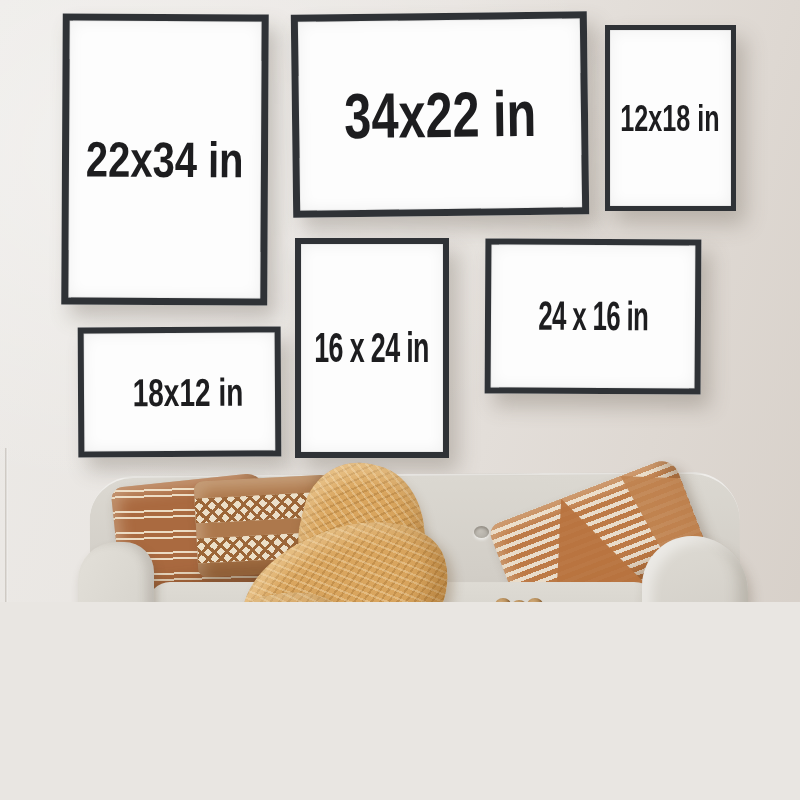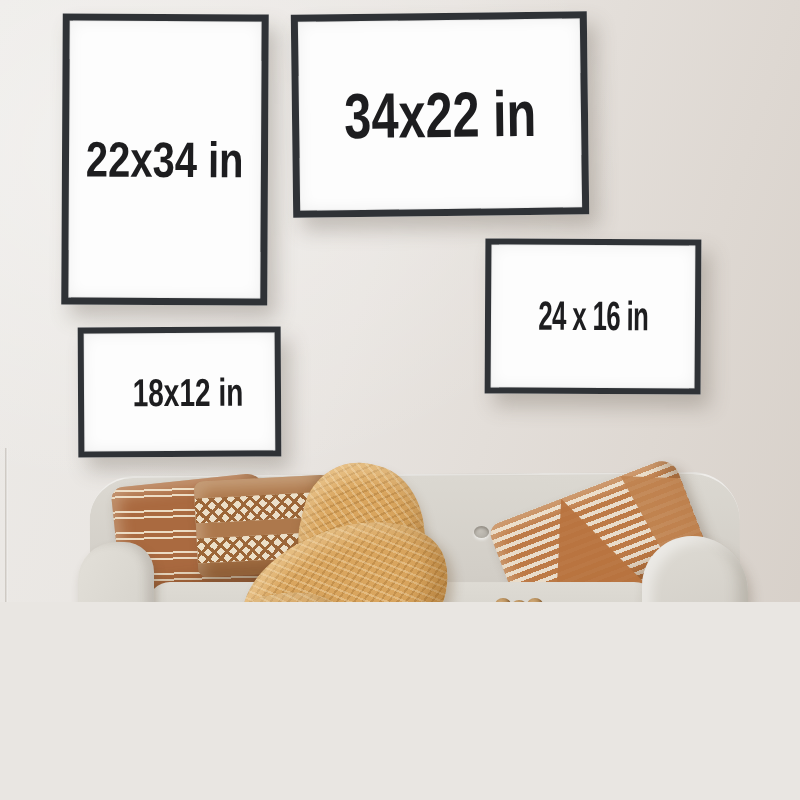--- a/index.html
+++ b/index.html
@@ -182,22 +182,28 @@
   <div class="abs baseboard"></div>
   <div class="abs floor"></div>
   <div class="abs floor-darken"></div>
 
   <div class="abs frame f1">
     <span class="label">22x34 in</span>
   </div>
   <div class="abs frame f2">
     <span class="label">34x22 in</span>
   </div>
+  <div class="abs frame f3">
+    <span class="label">12x18 in</span>
+  </div>
   <div class="abs frame f4">
     <span class="label">18x12 in</span>
+  </div>
+  <div class="abs frame f5">
+    <span class="label">16 x 24 in</span>
   </div>
   <div class="abs frame f6">
     <span class="label">24 x 16 in</span>
   </div>
 
   <div class="abs rug"></div>
   <div class="abs basket-shadow"></div>
   <div class="abs basket-handle"></div>
   <div class="abs basket-body"></div>
 

